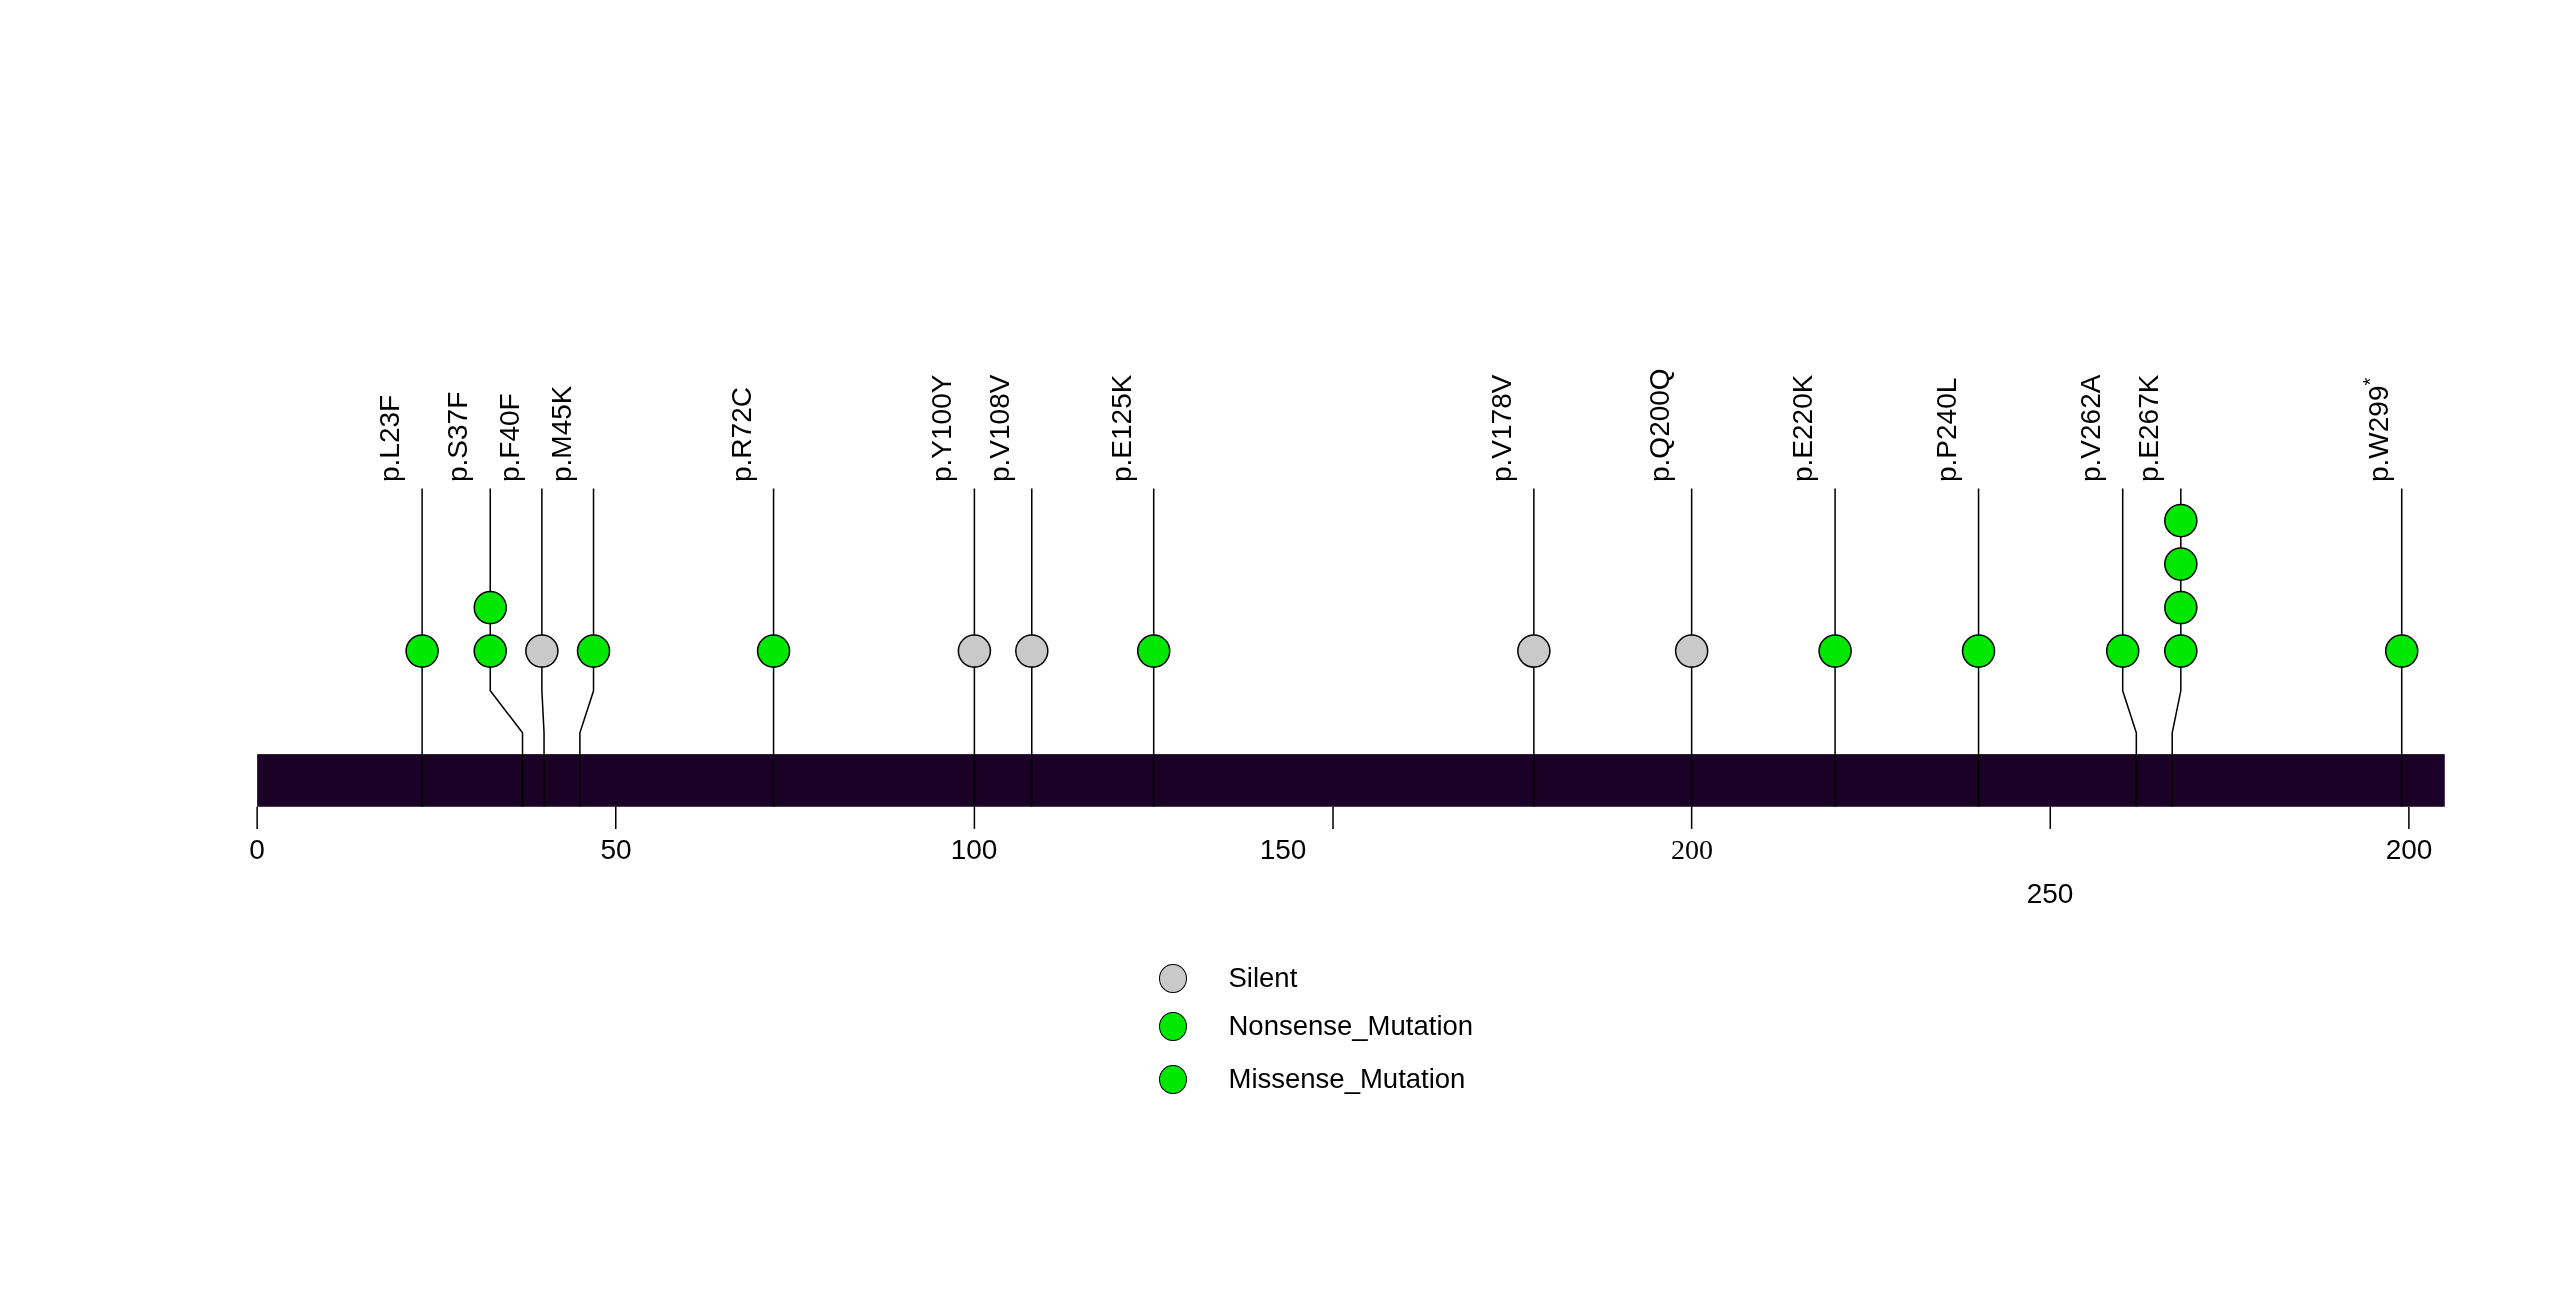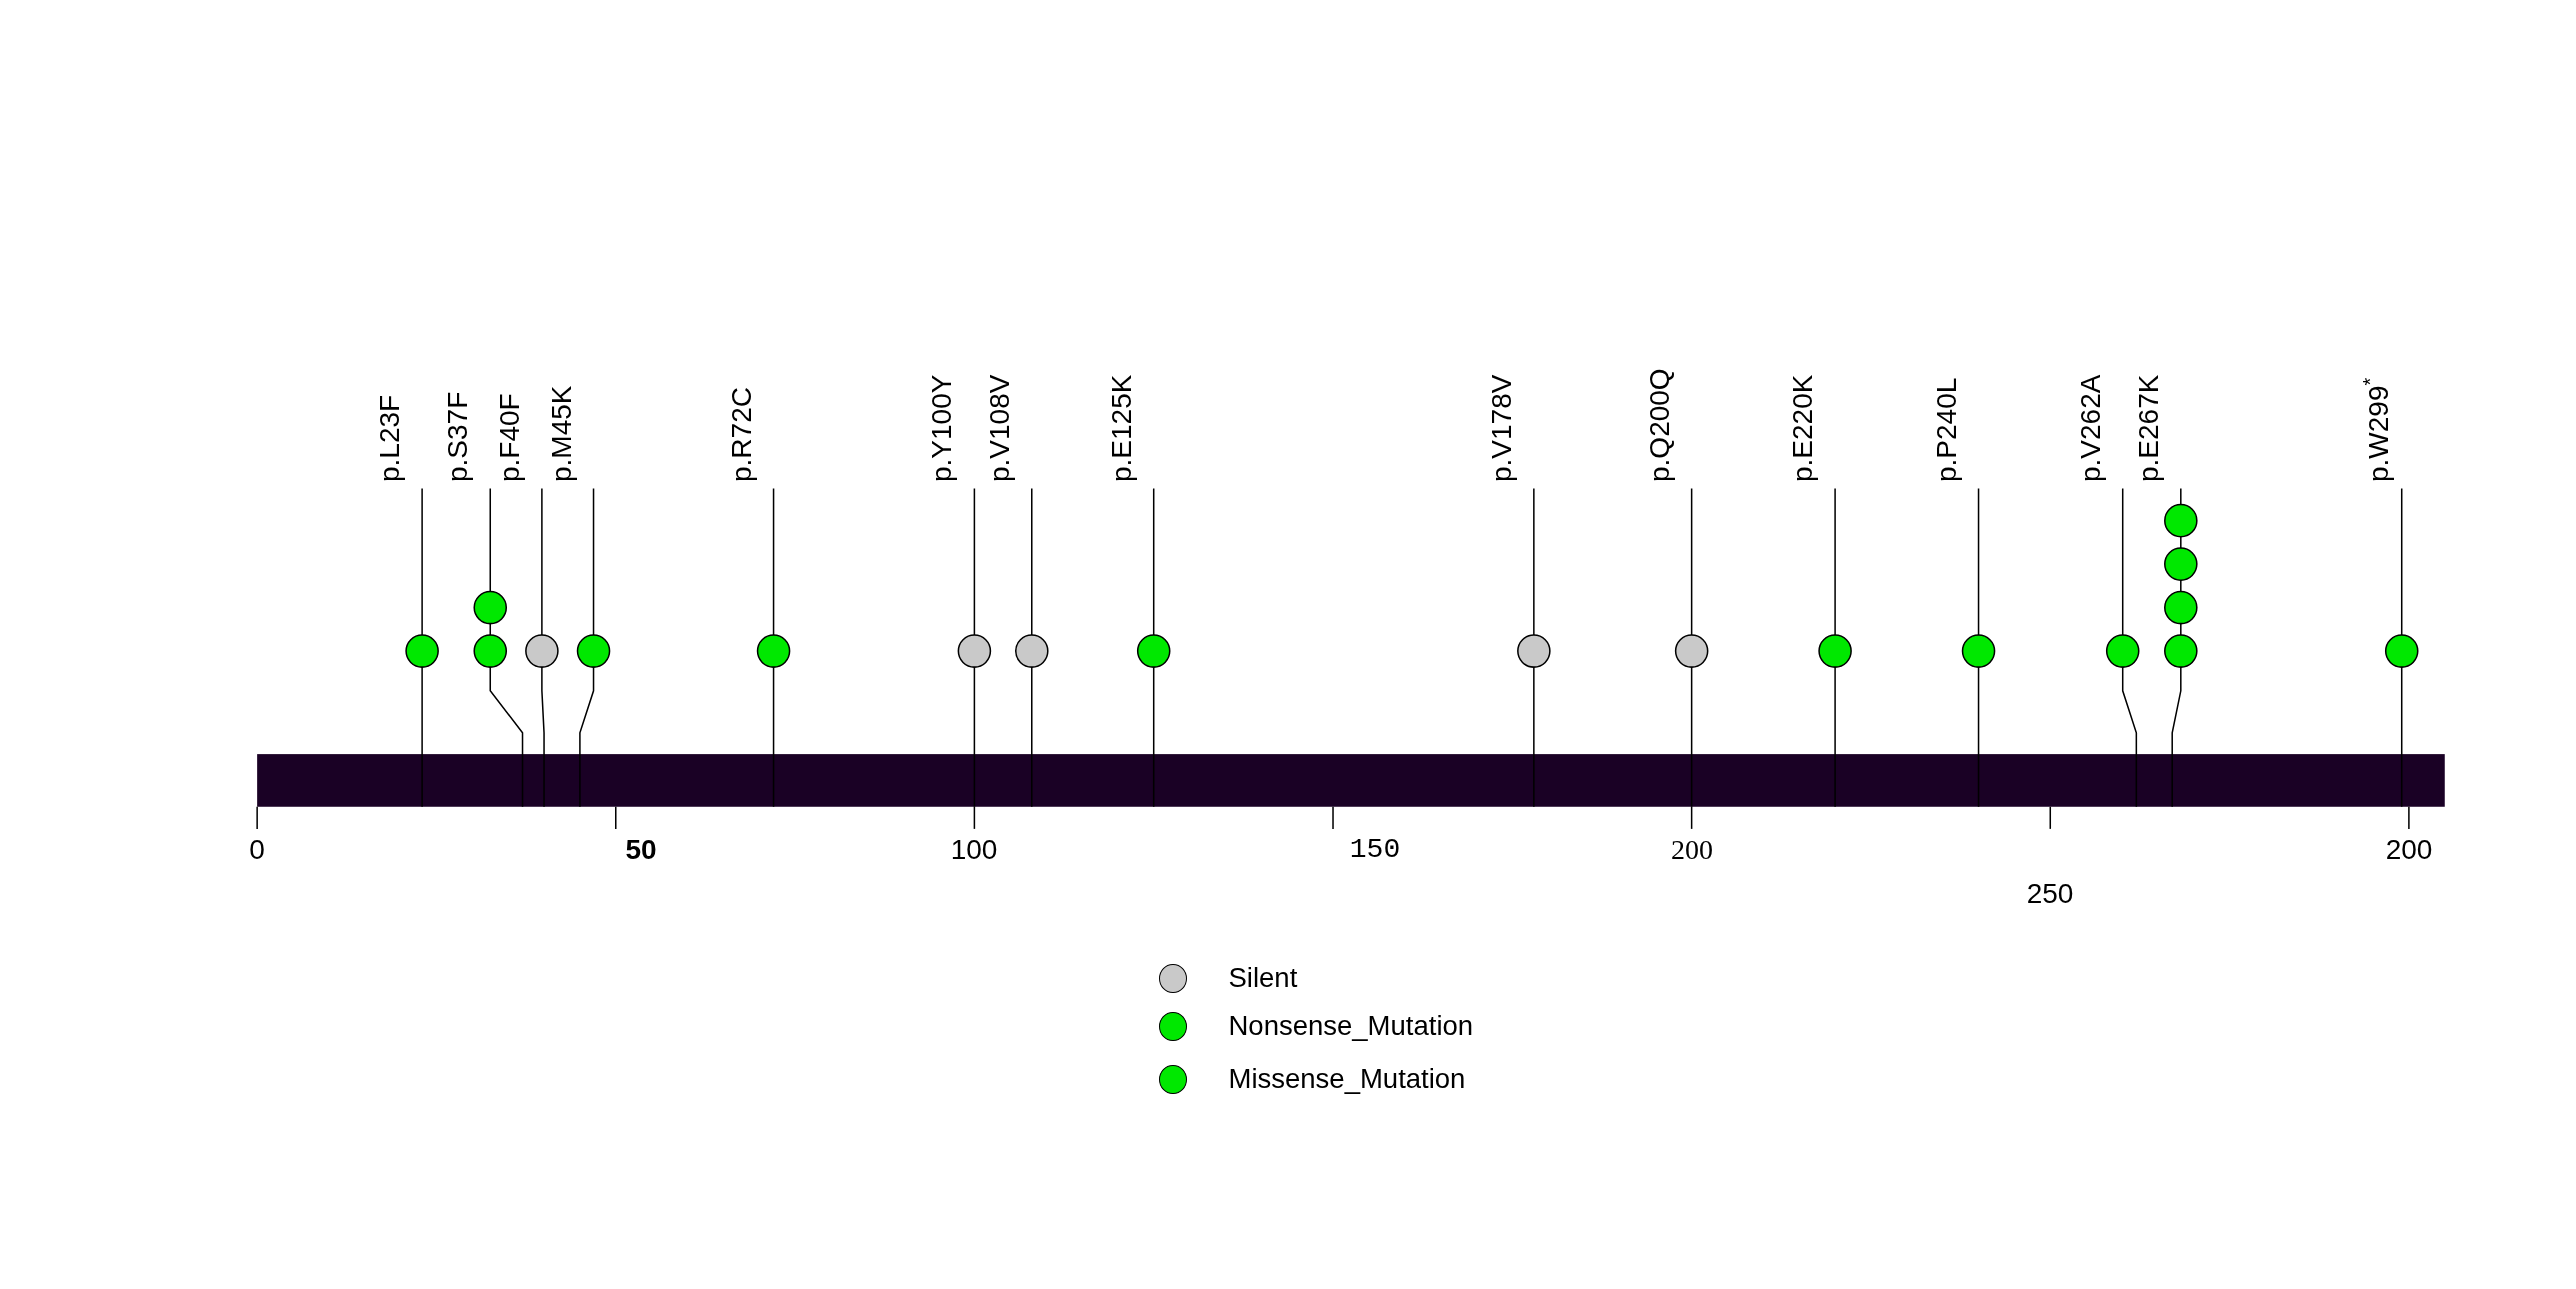--- a/index.html
+++ b/index.html
@@ -139,23 +139,23 @@
       <div class="mutlabel" style="left: 1676px; top: 450px;">p.Q200Q</div>
       <div class="mutlabel" style="left: 1819px; top: 450px;">p.E220K</div>
       <div class="mutlabel" style="left: 1963px; top: 450px;">p.P240L</div>
       <div class="mutlabel" style="left: 2107px; top: 450px;">p.V262A</div>
       <div class="mutlabel" style="left: 2165px; top: 450px;">p.E267K</div>
       <div class="mutlabel" style="left: 2386px; top: 450px;"><span>p.W299</span><span class="ast">*</span></div>
     </div>
 
   <div id="ticklabels">
       <div class="ticklabel" style="left: 257px; top: 835px;">0</div>
-      <div class="ticklabel" style="left: 641px; top: 835px; font-weight: bold;">50</div>
+      <div class="ticklabel" style="left: 616px; top: 835px;">50</div>
       <div class="ticklabel" style="left: 974px; top: 835px; text-align: right;">100</div>
-      <div class="ticklabel" style="left: 1375px; top: 835px; font-family: Liberation Mono, monospace;">150</div>
+      <div class="ticklabel" style="left: 1283px; top: 835px;">150</div>
       <div class="ticklabel" style="left: 1692px; top: 835px; font-family: Liberation Serif, serif;">200</div>
       <div class="ticklabel" style="left: 2050px; top: 879px;">250</div>
       <div class="ticklabel" style="left: 2409px; top: 835px;">200</div>
     </div>
 
   <div class="legend">
     <div class="legend-row" style="top:0px">
       <span class="legend-dot" style="background: rgb(201, 201, 201);"></span>
       <span class="legend-label">Silent</span>
     </div>

